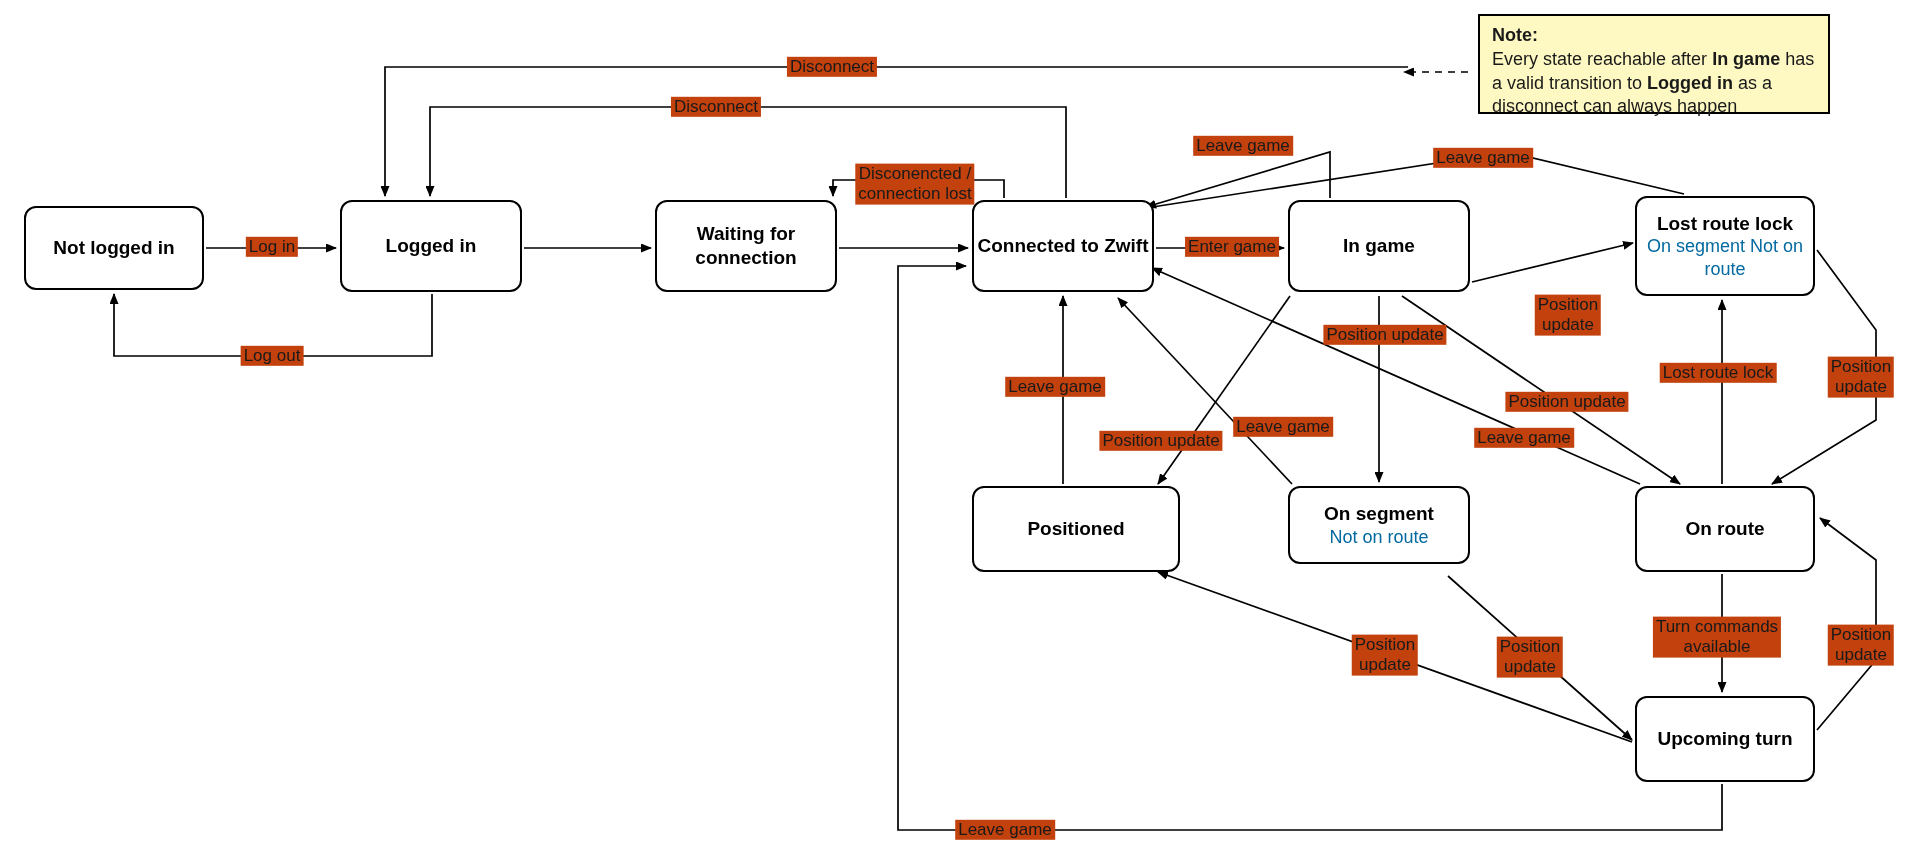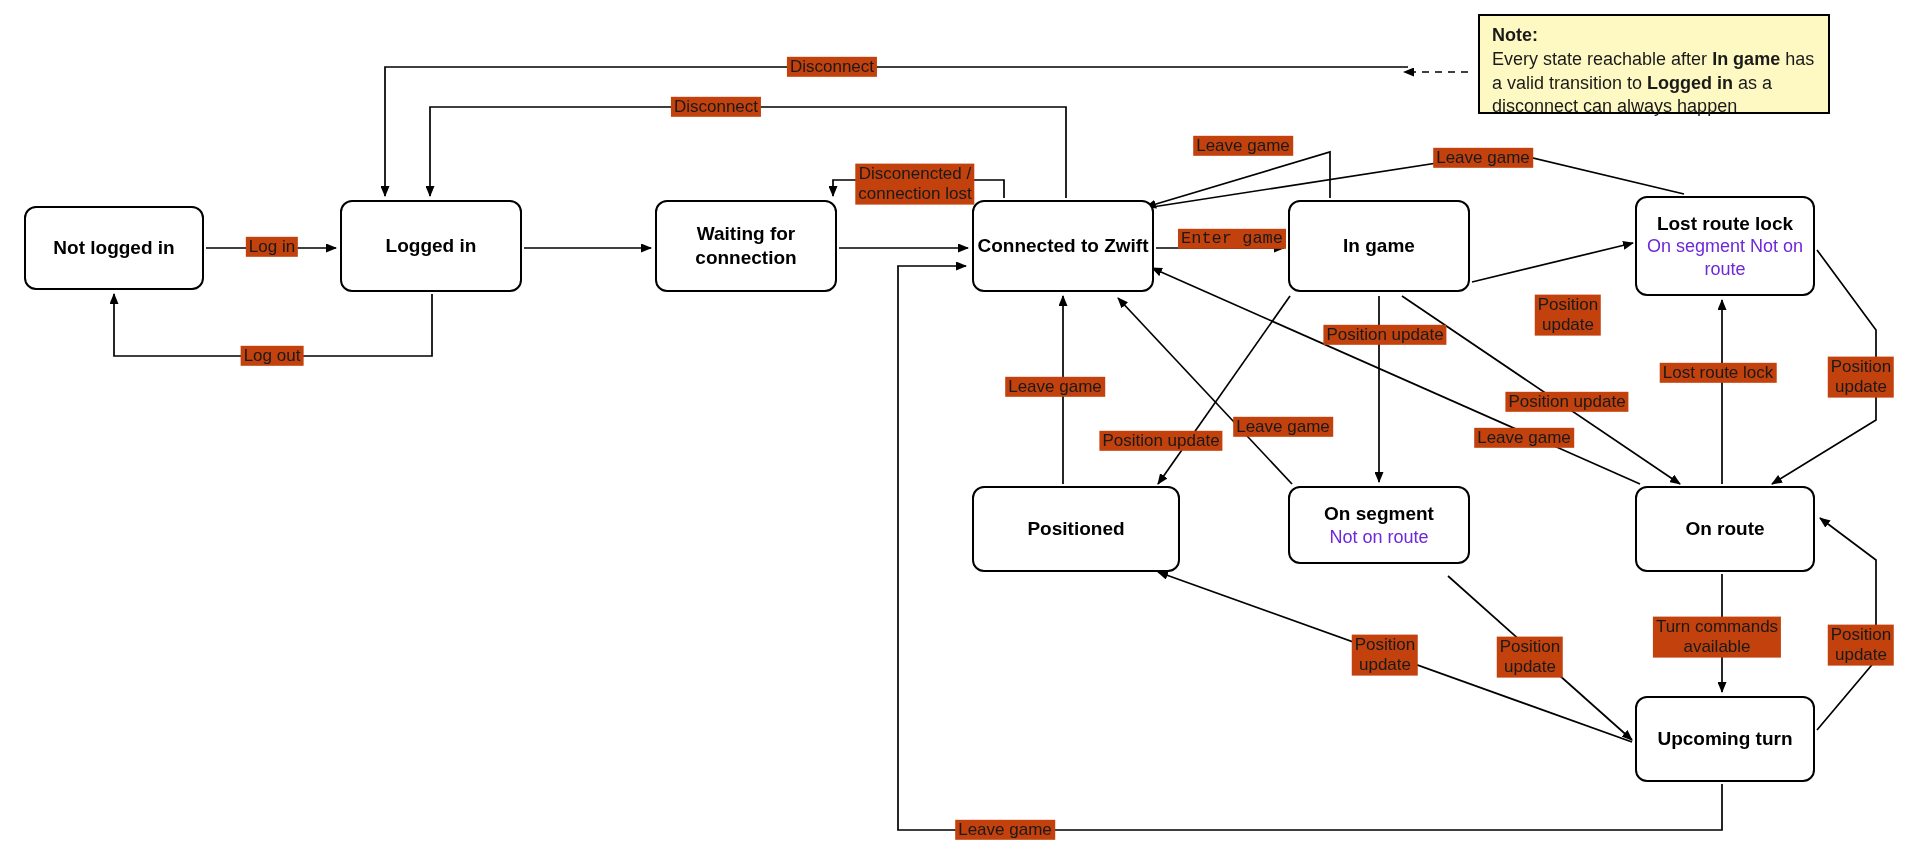--- a/index.html
+++ b/index.html
@@ -40,21 +40,21 @@
   }
   .state-title {
     font-weight: bold;
     font-size: 19px;
     color: #000000;
     white-space: pre-line;
   }
   .state-sub {
     font-weight: normal;
     font-size: 18px;
-    color: #6d28d9;
+    color: #0369a1;
   }
   .note-box {
     position: absolute;
     box-sizing: border-box;
     border: 2px solid #000000;
     background: #fef9c3;
     padding: 8px 10px 10px 12px;
     z-index: 6;
     font-size: 18px;
     line-height: 1.32;
@@ -195,21 +195,21 @@
     <span class="note-title">Note:</span>
     <span class="note-body"><span>Every state reachable after </span><b>In game</b><span> has</span> <span>a valid transition to </span><b>Logged in</b><span> as a</span> <span>disconnect can always happen</span></span>
   </div>
 
   <div class="edge-label" style="left:272px;top:247px;">Log in</div>
   <div class="edge-label" style="left:272px;top:356px;">Log out</div>
   <div class="edge-label" style="left:832px;top:67px;">Disconnect</div>
   <div class="edge-label" style="left:716px;top:107px;">Disconnect</div>
   <div class="edge-label" style="left:915px;top:166px;margin-top:18px;">Disconencted /
 connection lost</div>
-  <div class="edge-label" style="left:1232px;top:239px;font-family:Liberation Mono, monospace;">Enter game</div>
+  <div class="edge-label" style="left:1232px;top:247px;">Enter game</div>
   <div class="edge-label" style="left:1243px;top:146px;">Leave game</div>
   <div class="edge-label" style="left:1483px;top:158px;">Leave game</div>
   <div class="edge-label" style="left:1055px;top:387px;">Leave game</div>
   <div class="edge-label" style="left:1283px;top:427px;">Leave game</div>
   <div class="edge-label" style="left:1524px;top:438px;">Leave game</div>
   <div class="edge-label" style="left:1005px;top:830px;">Leave game</div>
   <div class="edge-label" style="left:1161px;top:441px;">Position update</div>
   <div class="edge-label" style="left:1385px;top:335px;">Position update</div>
   <div class="edge-label" style="left:1568px;top:315px;">Position
 update</div>

